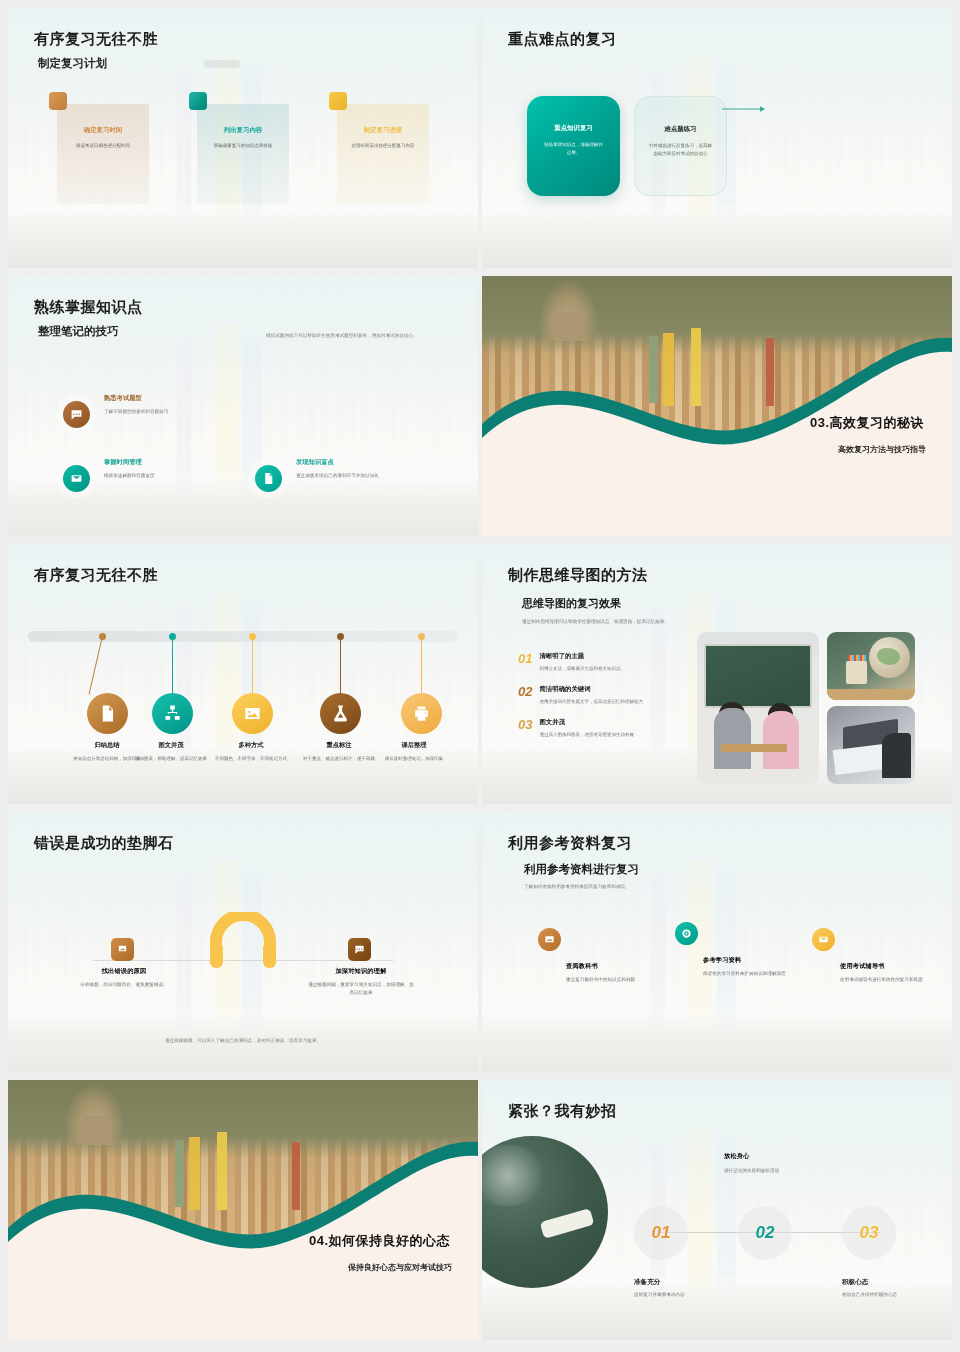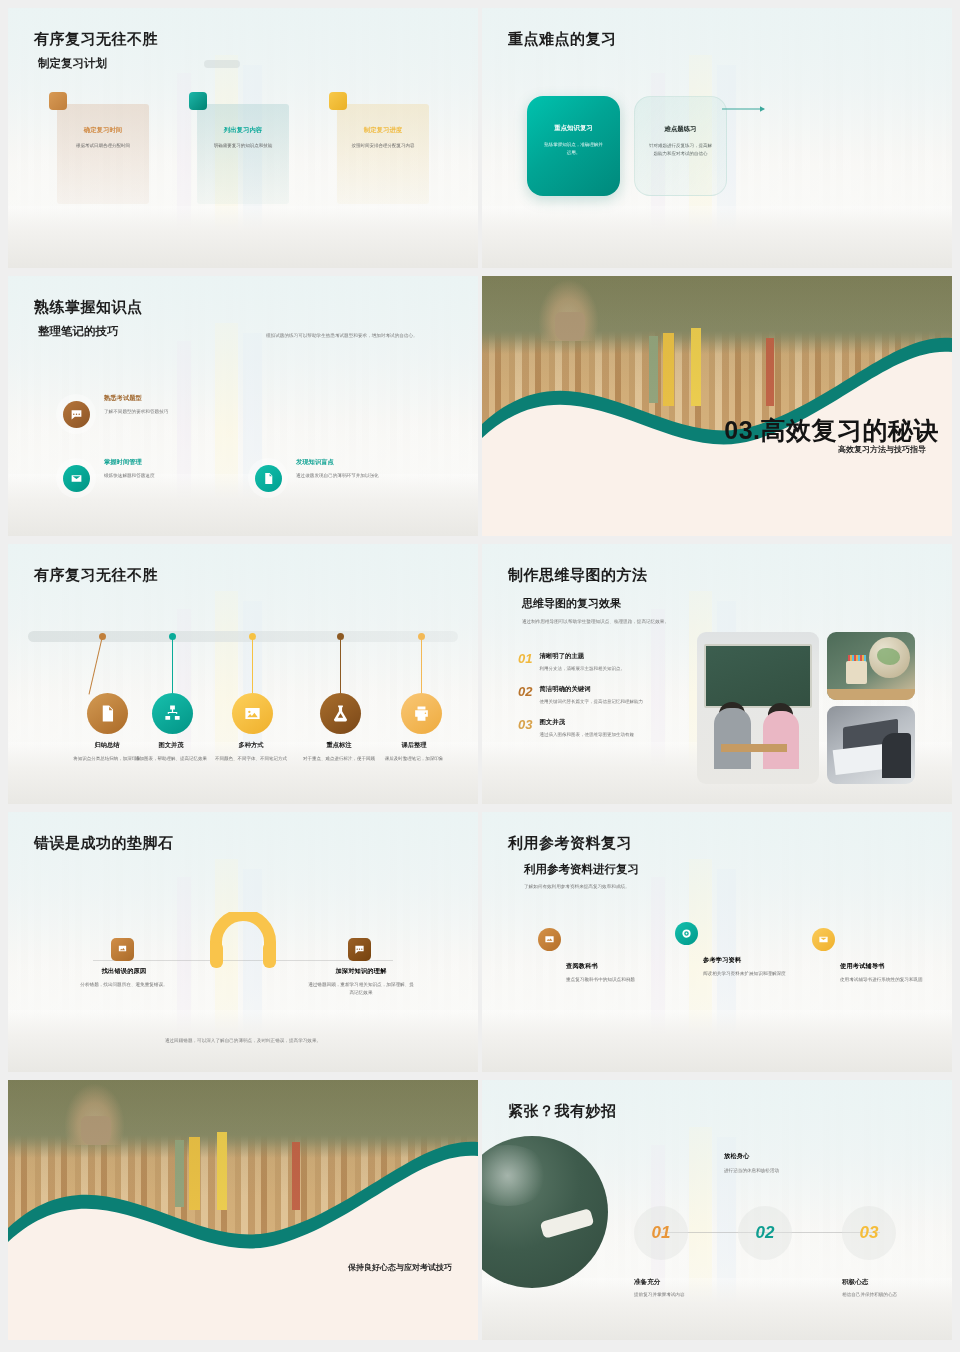--- a/index.html
+++ b/index.html
@@ -180,21 +180,21 @@
   .s7-foot{position:absolute;left:0;right:0;top:226px;text-align:center;font-size:4.6px;color:#7d7d7d;}
 
   
   .s8-h{position:absolute;left:42px;top:50px;font-size:11.5px;font-weight:700;color:#1b1b1b;}
   .s8-lead{position:absolute;left:42px;top:72px;font-size:4.6px;color:#787878;}
   .s8-item{position:absolute;top:116px;width:120px;}
   .s8-ic{width:23px;height:23px;border-radius:50%;display:flex;align-items:center;justify-content:center;margin-bottom:11px;}
   .s8-ic svg{width:11px;height:11px;fill:#fff;}
 
   
-  .div-title{position:absolute;right:13px;font-size:25px;font-weight:700;color:#141414;letter-spacing:.5px;}
+  .div-title{position:absolute;right:28px;font-size:13px;font-weight:700;color:#141414;letter-spacing:.5px;}
   .div-sub{position:absolute;right:26px;font-size:8px;font-weight:700;color:#2a2a2a;}
 
   
   .chalk{position:absolute;left:-26px;top:56px;width:152px;height:152px;border-radius:50%;
          background:radial-gradient(circle at 36% 30%, #5e7a69 0%, #3e5b4c 48%, #324c3f 100%);overflow:hidden;}
   .chalk .dust{position:absolute;left:6%;top:6%;width:56%;height:40%;border-radius:50%;
       background:radial-gradient(circle,rgba(255,255,255,.45),rgba(255,255,255,0) 70%);}
   .chalk .stick{position:absolute;right:10%;top:52%;width:34%;height:11%;background:#f0efe8;border-radius:5px;transform:rotate(-16deg);}
   .s10-line{position:absolute;left:178px;top:152px;width:220px;height:1px;background:rgba(170,170,170,.5);}
   .s10-num{position:absolute;top:126px;width:54px;height:54px;border-radius:50%;
@@ -566,20 +566,21 @@
         <div class="r1"></div>
       <div class="shelf"></div>
         <div class="veil"></div>
     </div>
     <div class="wave-wrap">
       <svg viewBox="0 0 470 260" preserveAspectRatio="none">
         <path d="M0 148 C 95 60, 180 178, 272 150 C 352 126, 412 56, 470 62 L470 260 L0 260 Z" fill="#0b7f74"></path>
         <path d="M0 162 C 95 74, 180 192, 272 164 C 352 140, 412 70, 470 76 L470 260 L0 260 Z" fill="#faf1ea"></path>
       </svg>
     </div>
+    <div class="div-title" style="top:152px">04.如何保持良好的心态</div>
     <div class="div-sub" style="top:182px">保持良好心态与应对考试技巧</div>
   </div>
 
   <div class="slide">
     <div class="bg-books">
       <div class="tint-y"></div>
         <div class="tint-b"></div>
         <div class="tint-p"></div>
         <div class="haze"></div>
     </div>

